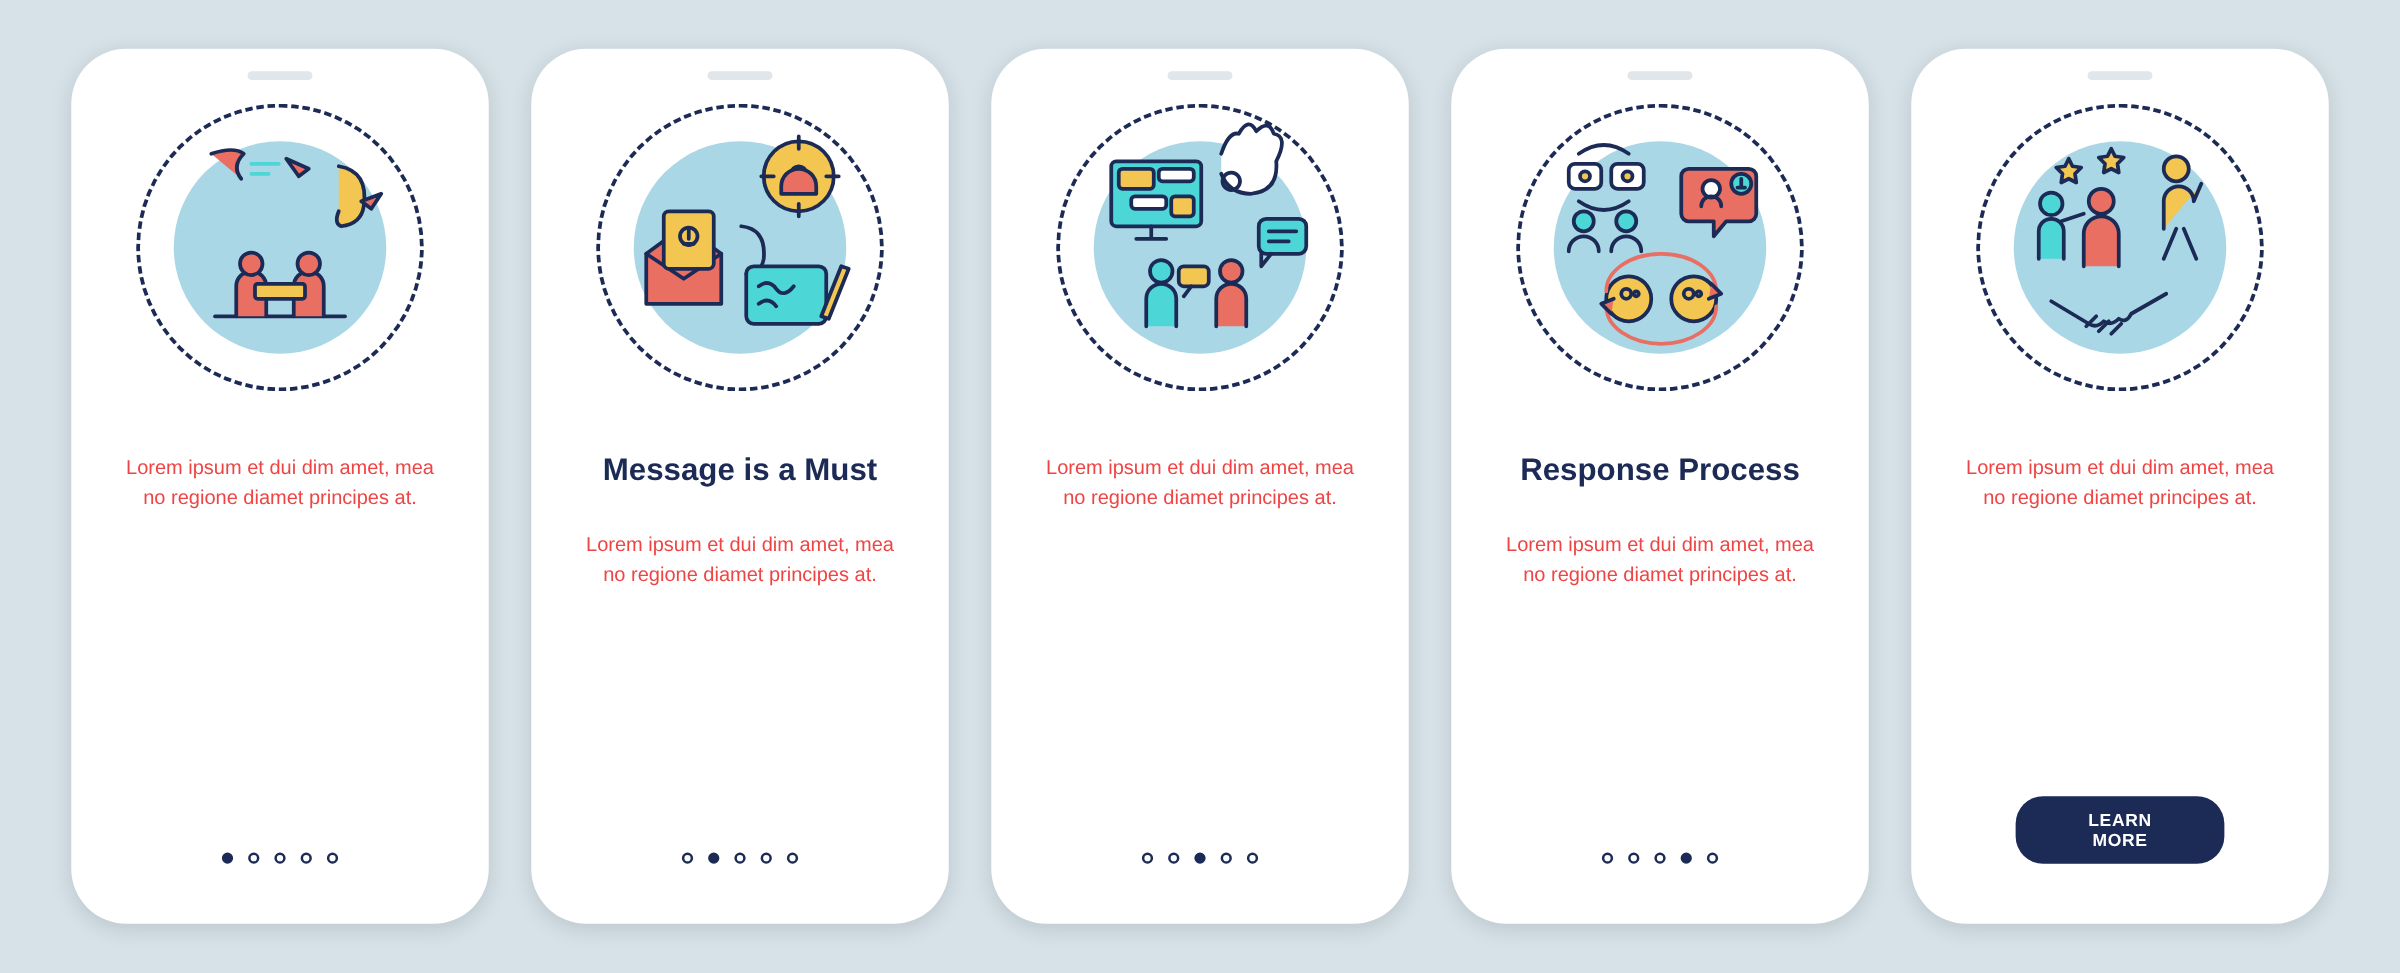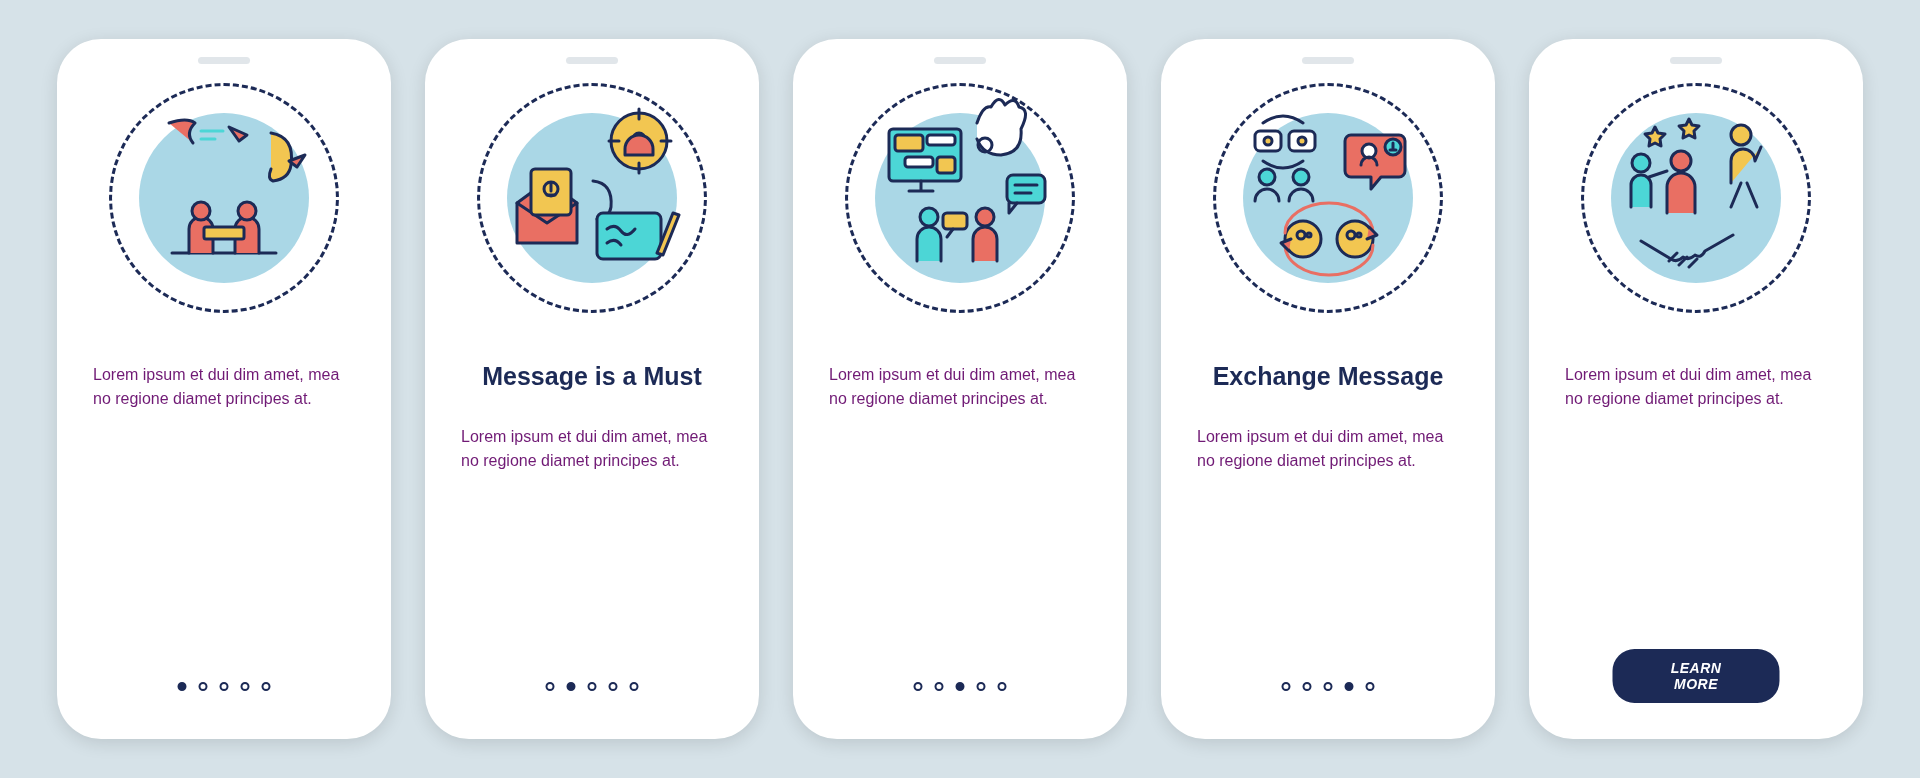--- a/index.html
+++ b/index.html
@@ -62,24 +62,24 @@
   font-weight: 800;
   font-size: 25px;
   line-height: 1.2;
   text-align: center;
   min-height: 62px;
   display: flex;
   align-items: center;
   justify-content: center;
 }
 .card-desc {
-  color: #701a75;
+  color: #ef4444;
   font-size: 16px;
   line-height: 1.5;
-  text-align: left;
+  text-align: center;
   margin-top: 18px;
   padding: 0 6px;
 }
 .dots {
   position: absolute;
   bottom: 48px;
   left: 50%;
   transform: translateX(-50%);
   display: flex;
   gap: 12px;
@@ -88,33 +88,32 @@
   width: 9px; height: 9px;
   border-radius: 50%;
   border: 2px solid #1c2a56;
   background: transparent;
 }
 .dot.active {
   background: #1c2a56;
 }
 .learn-btn {
   position: absolute;
-  bottom: 36px;
+  bottom: 48px;
   left: 50%;
   transform: translateX(-50%);
   background: #1c2a56;
   color: #fff;
   border: none;
   border-radius: 22px;
   font-size: 14px;
   font-weight: 800;
   letter-spacing: 0.5px;
   padding: 11px 34px;
   cursor: pointer;
-  font-style: italic;
 }
 </style>
 </head>
 <body>
 
 <div class="phone">
   <div class="notch"></div>
   <div class="illus-wrap">
     <div class="dashed-ring"></div>
     <div class="blue-disc"></div>
@@ -256,21 +255,21 @@
           <circle cx="96" cy="152" r="2"></circle>
         <circle cx="138" cy="152" r="4"></circle>
           <circle cx="146" cy="152" r="2"></circle>
         <path d="M72 150 a44 30 0 0 1 88 0" stroke="#e96f63"></path>
         <path d="M160 162 a44 30 0 0 1 -88 0" stroke="#e96f63"></path>
         <path d="M156 144 l8 8 -10 4" fill="#e96f63"></path>
         <path d="M76 168 l-8 -8 10 -4" fill="#e96f63"></path>
       </g>
     </svg>
   </div>
-  <h2 class="card-title">Exchange Message</h2>
+  <h2 class="card-title">Response Process</h2>
   <p class="card-desc">Lorem ipsum et dui dim amet, mea no regione diamet principes at.</p>
   <div class="dots">
     <span class="dot"></span>
     <span class="dot"></span>
     <span class="dot"></span>
     <span class="dot active"></span>
     <span class="dot"></span>
   </div>
 </div>
 

